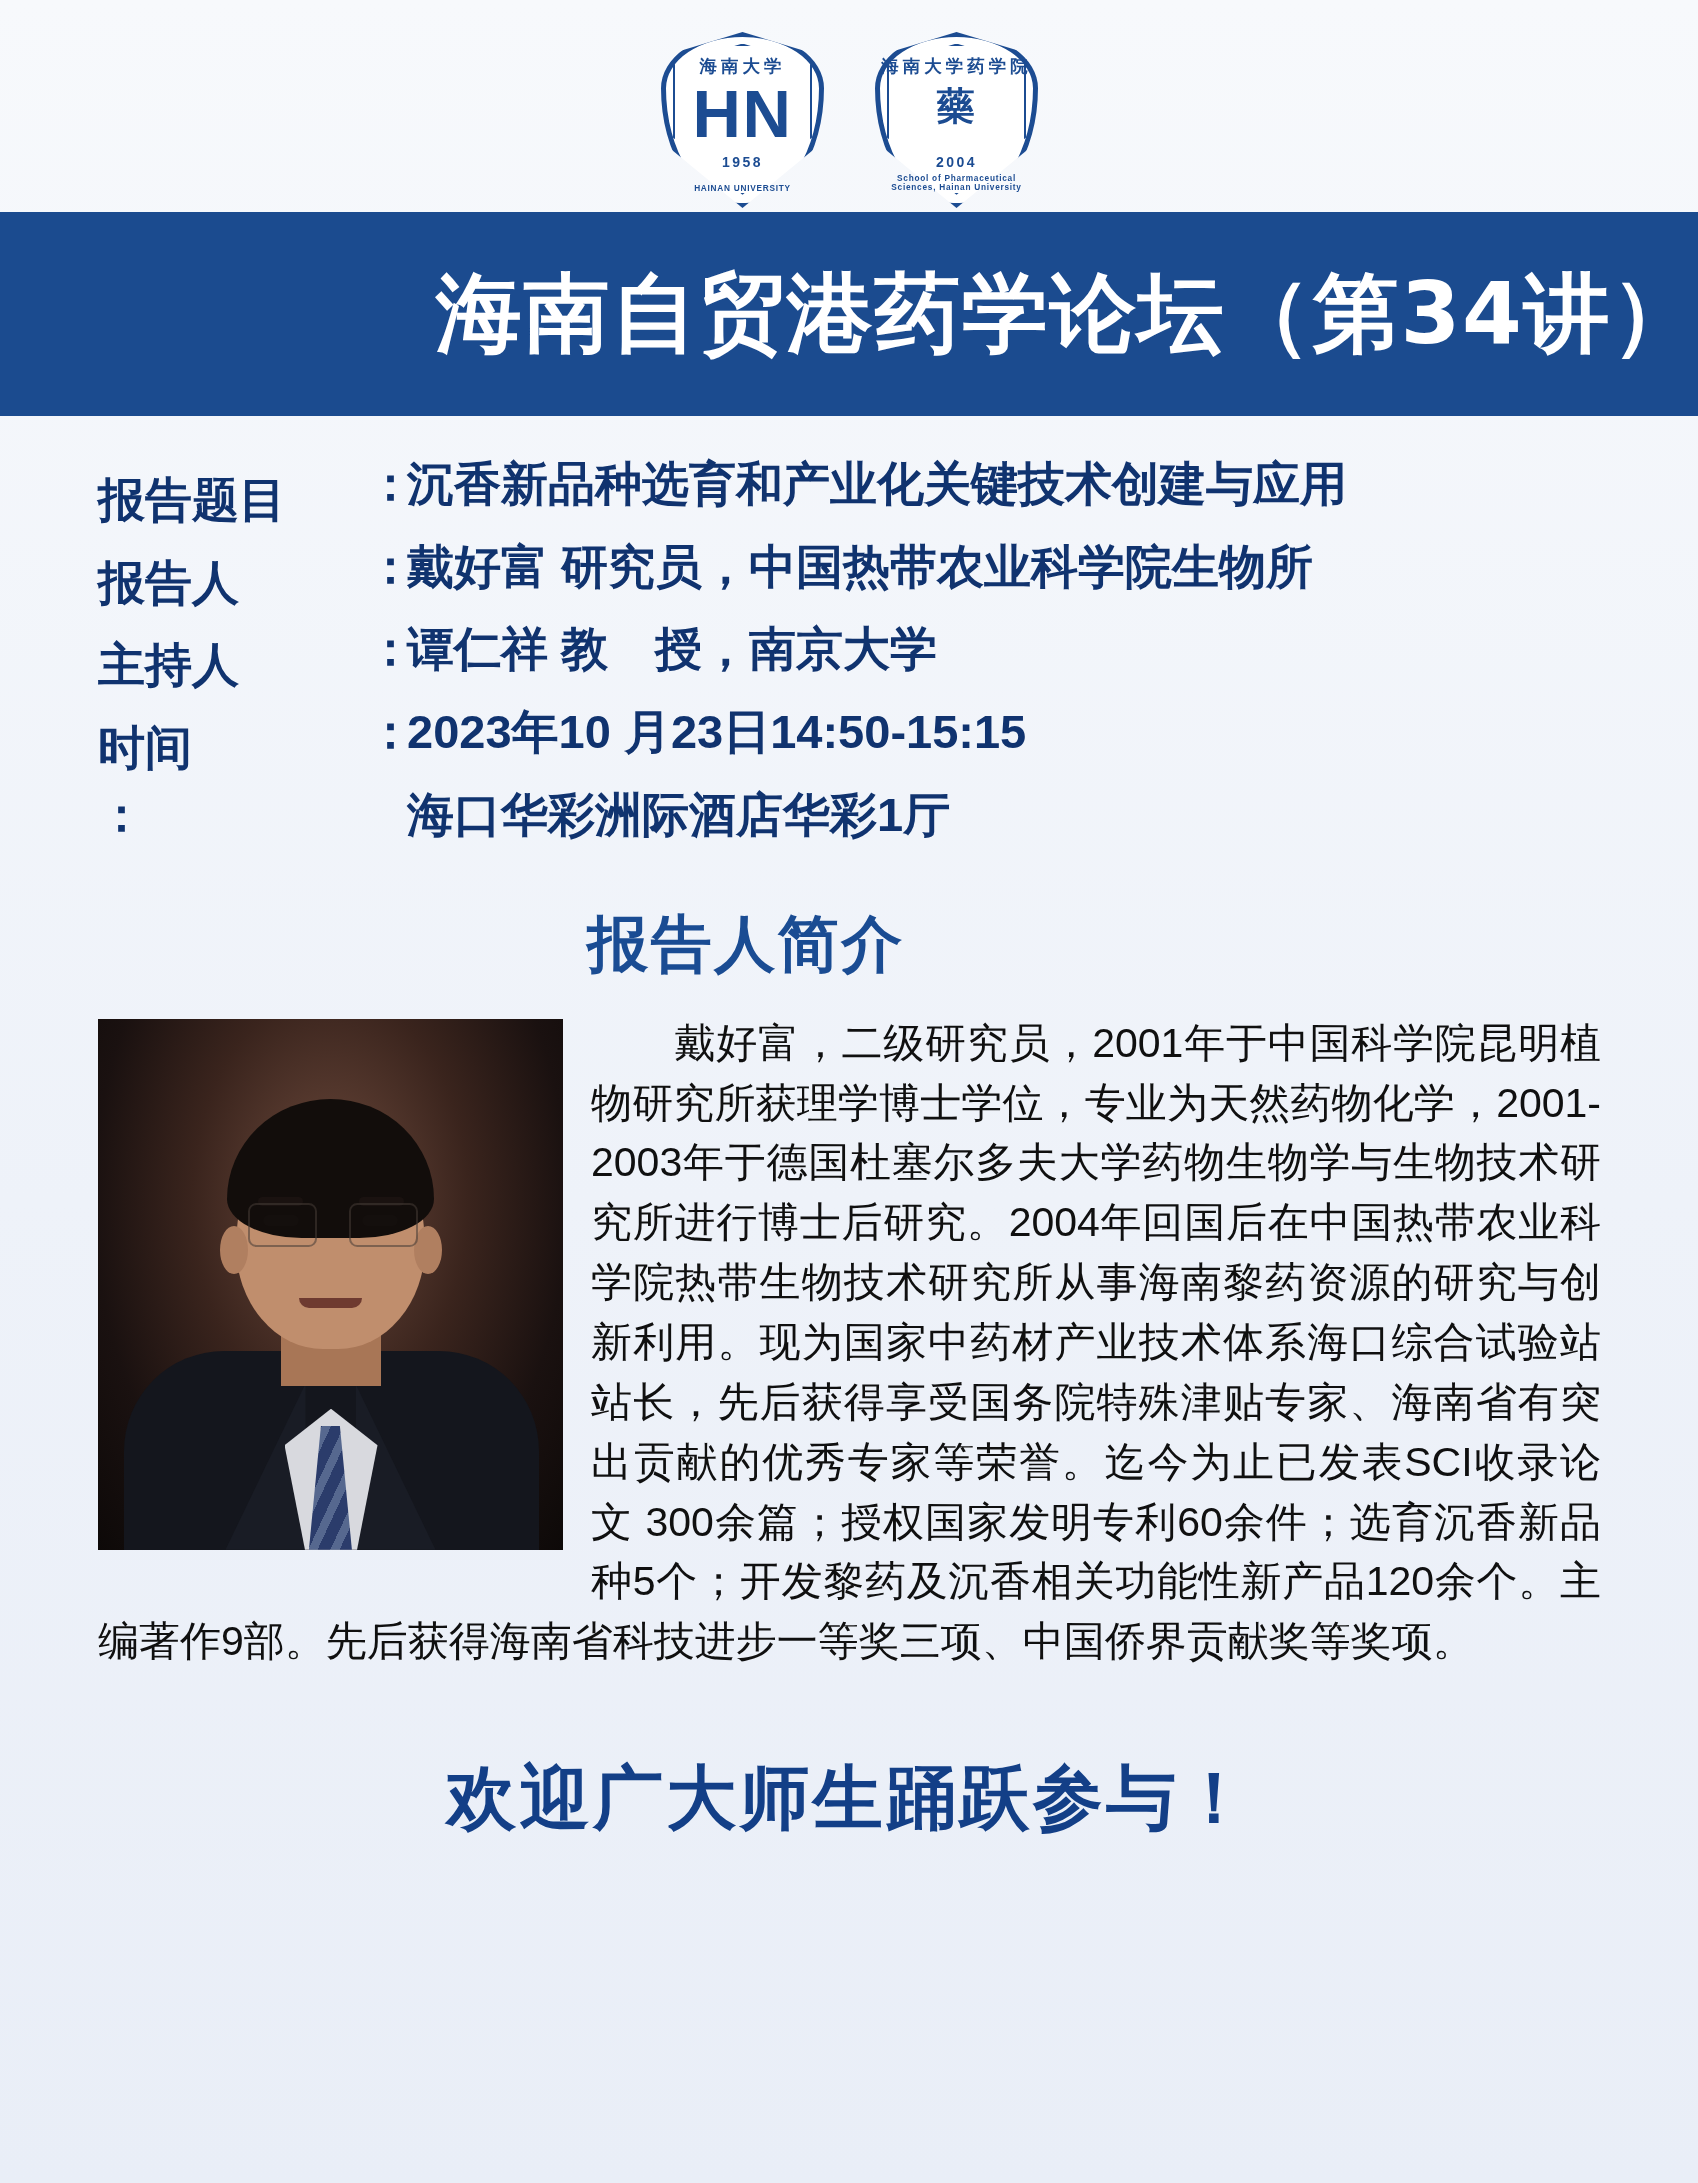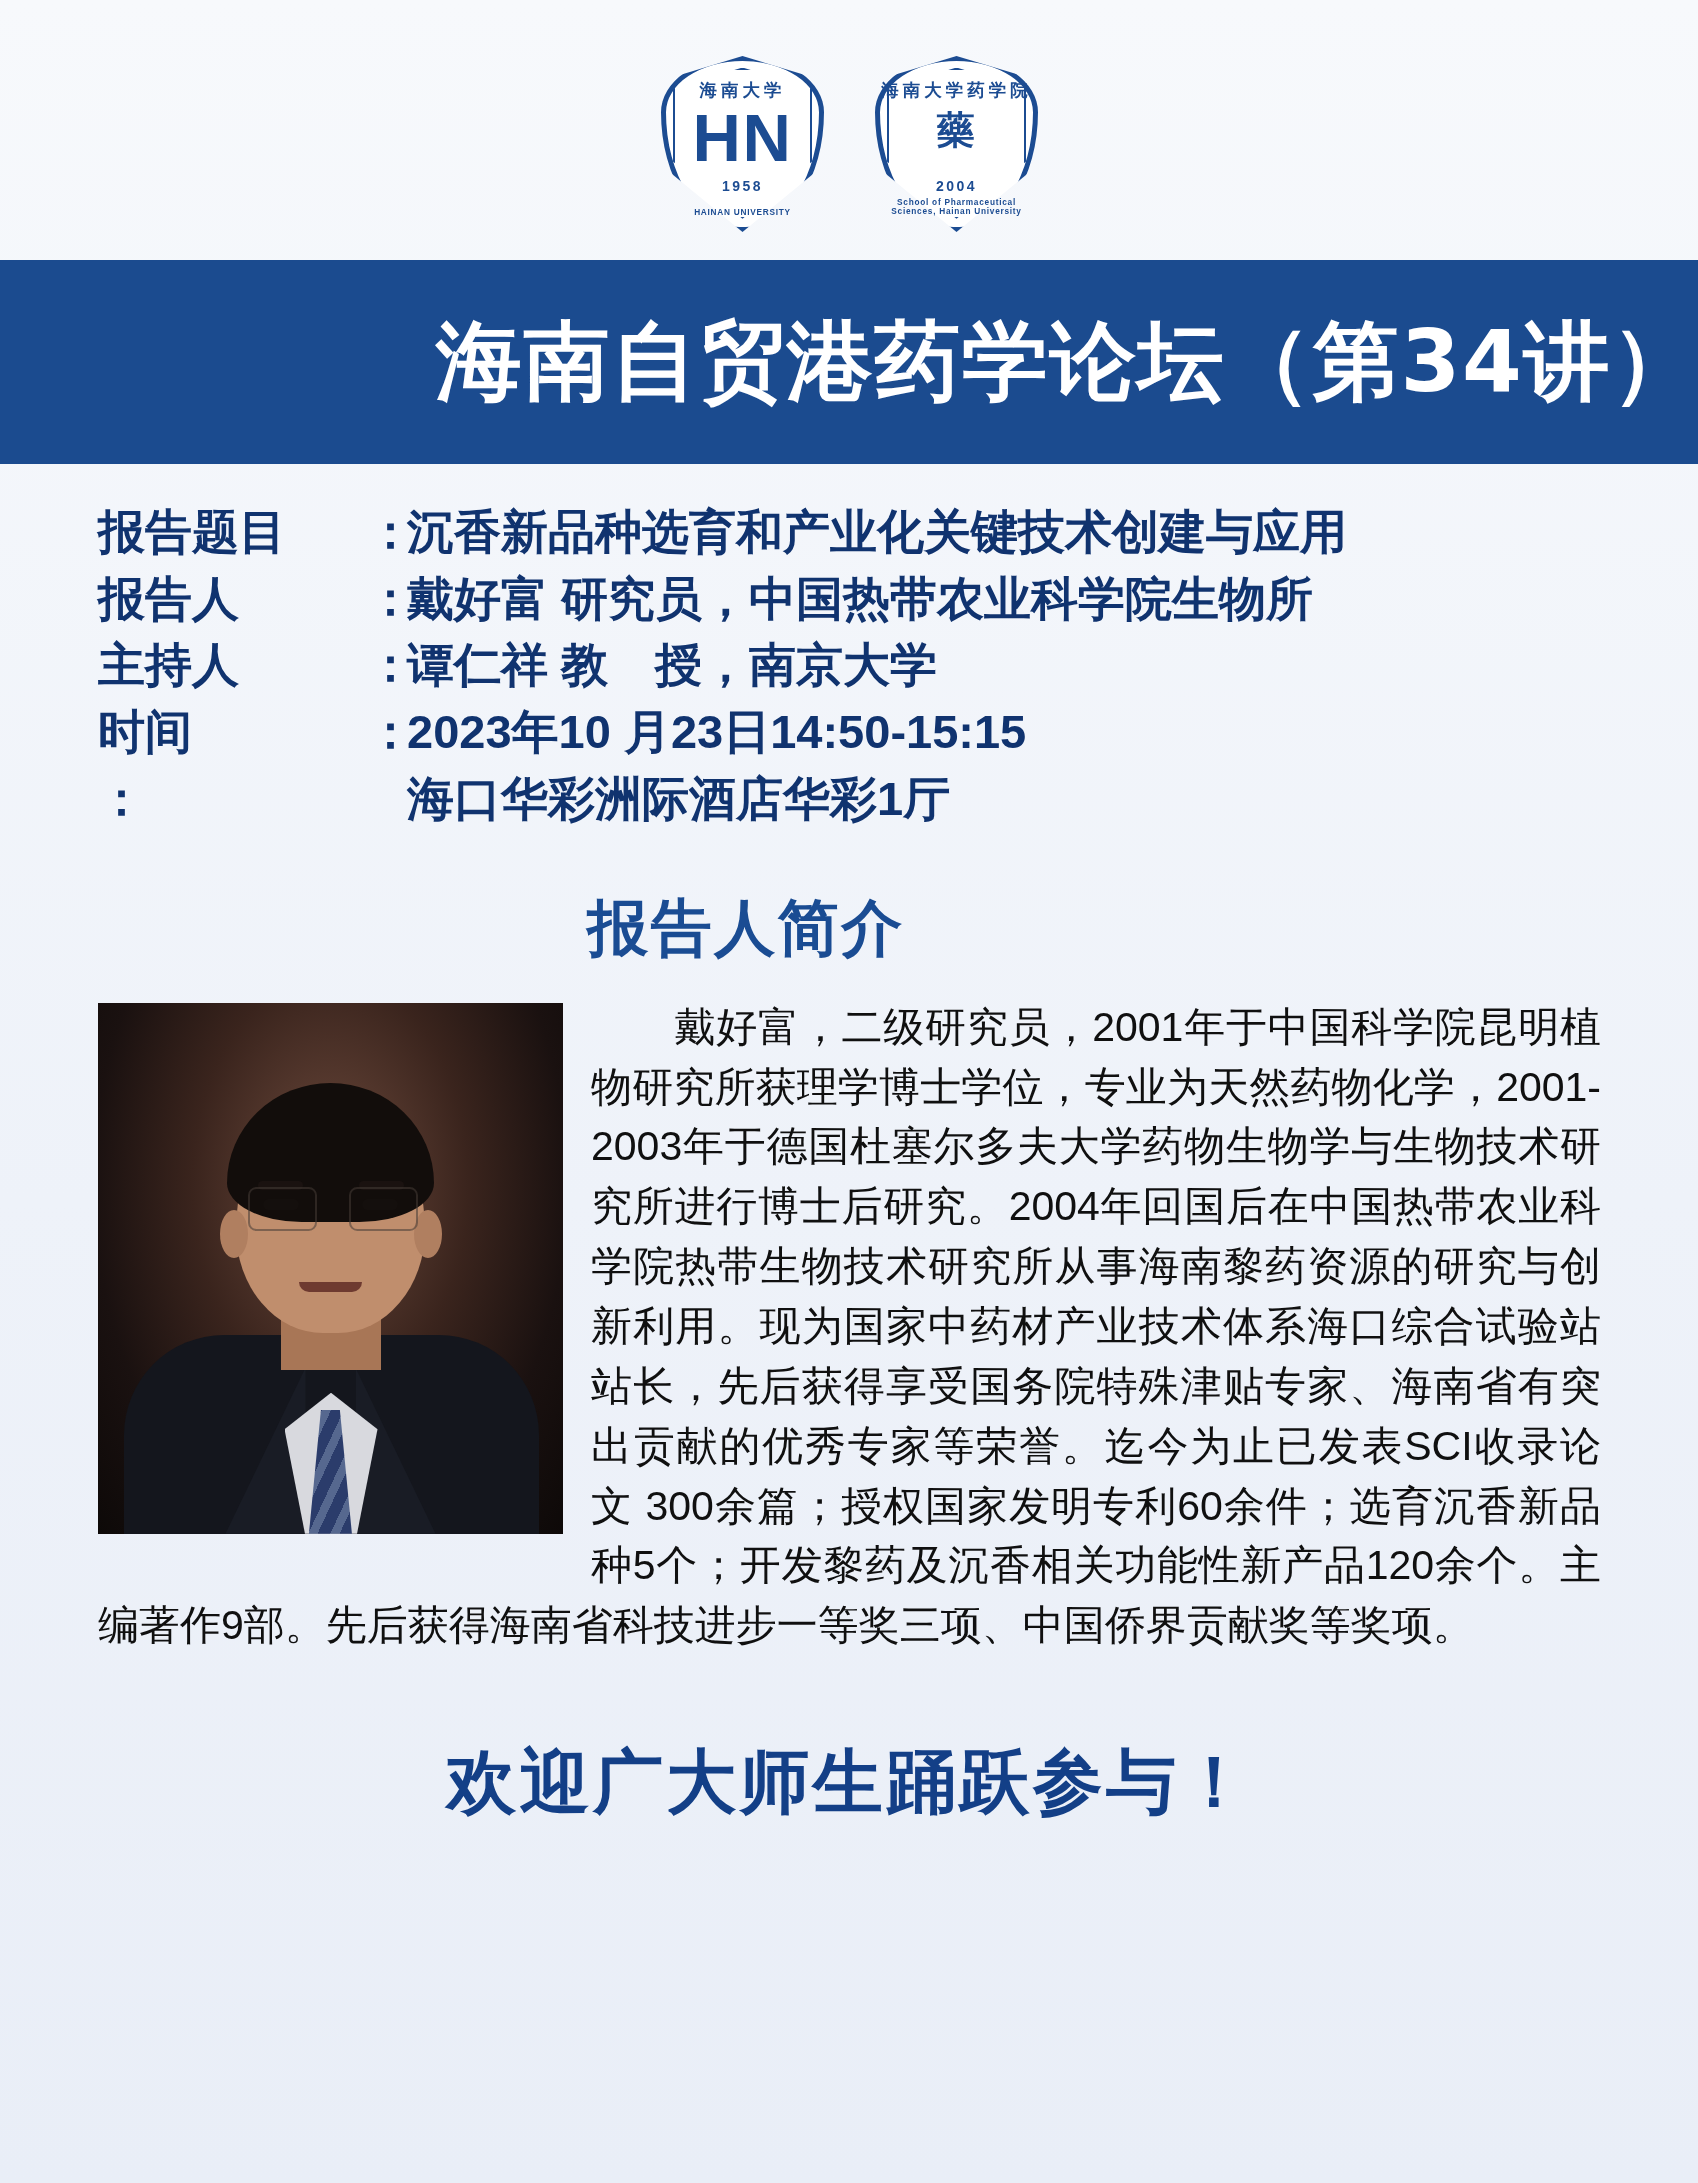--- a/index.html
+++ b/index.html
@@ -21,21 +21,21 @@
     box-sizing: border-box;
   }
 
   
   .logo-row {
     display: flex;
     justify-content: center;
     align-items: center;
     gap: 51px;
     padding-top: 28px;
-    height: 260px;
+    height: 212px;
     box-sizing: border-box;
   }
   .logo {
     position: relative;
     width: 163px;
     height: 176px;
   }
   .shield {
     position: absolute;
     inset: 0;
@@ -132,21 +132,21 @@
     white-space: nowrap;
   }
   .info-label {
     width: 309px;
     flex: 0 0 309px;
     display: flex;
     justify-content: space-between;
     letter-spacing: 0;
     color: #10336f;
   }
-  .info-label .lbl-text { display: flex; justify-content: space-between; width: 259px; }
+  .info-label .lbl-text { display: flex; justify-content: space-between; width: 259px; margin-top: 16px; }
   .info-label .colon { width: 40px; text-align: right; }
   .info-value {
     color: #10336f;
     font-weight: bold;
   }
 
   
   .bio-heading {
     text-align: center;
     font-size: 61px;

